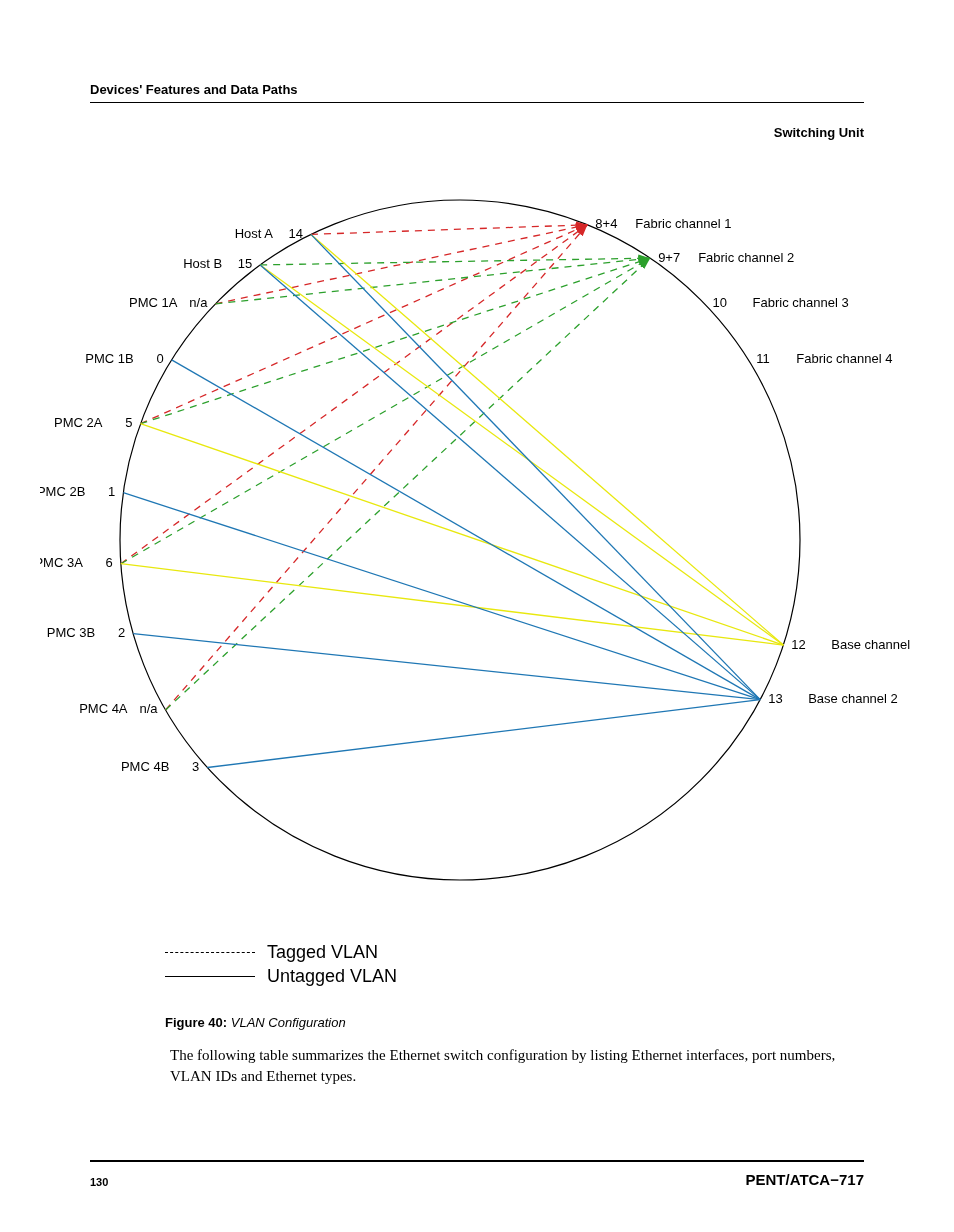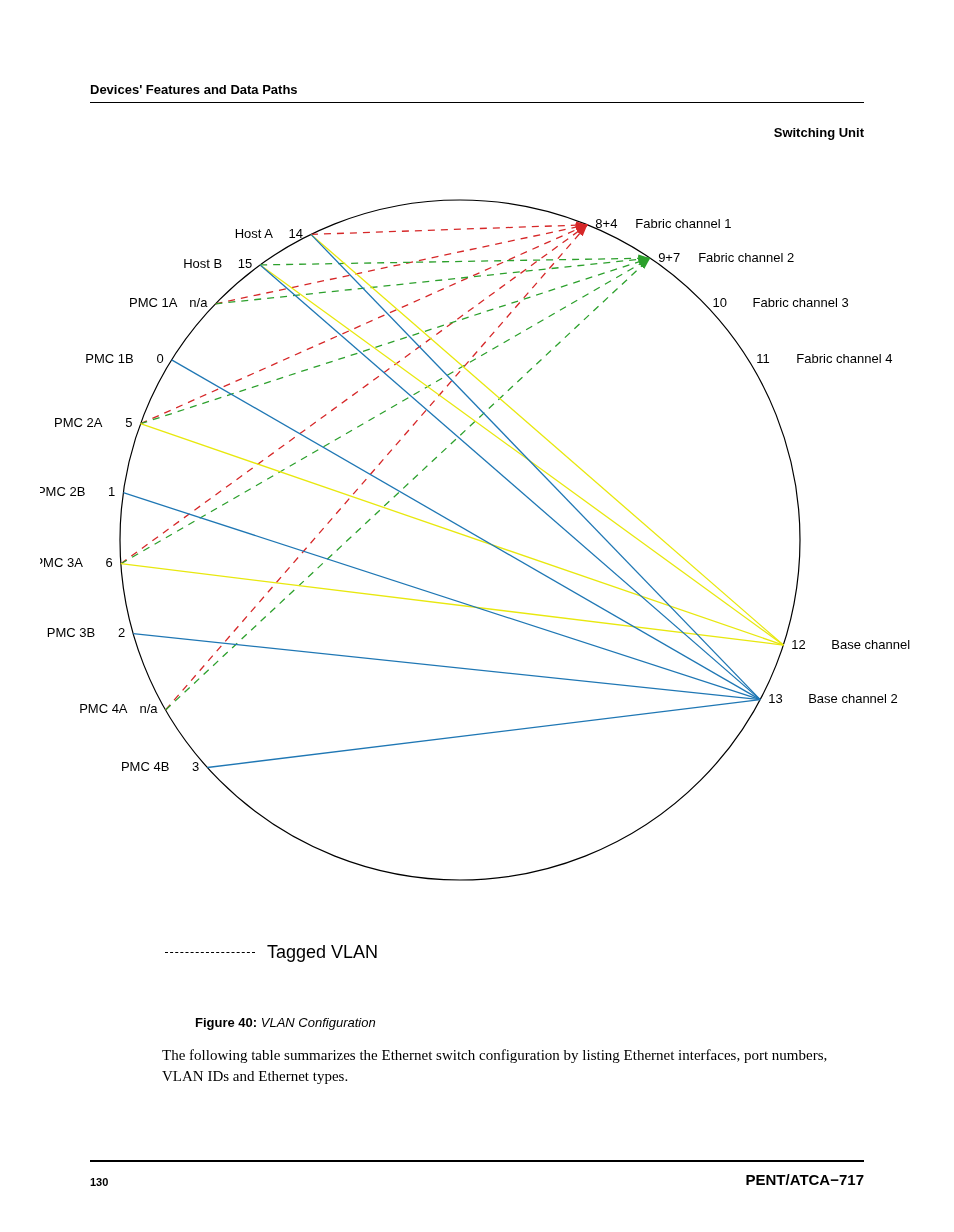--- a/index.html
+++ b/index.html
@@ -53,32 +53,31 @@
   .node-label {
     font-size: 13px;
     font-family: Arial, sans-serif;
     fill: #000;
   }
   .figure-caption {
     position: absolute;
     top: 1015px;
     left: 165px;
     font-size: 13px;
-    margin-left: 30px;
   }
   .figure-caption .fig-b {
     font-weight: bold;
   }
   .figure-caption .fig-i {
     font-style: italic;
   }
   .body-text {
     position: absolute;
     top: 1045px;
-    left: 162px;
+    left: 170px;
     right: 90px;
     font-size: 15px;
     font-family: Georgia, 'Times New Roman', serif;
     line-height: 1.4;
   }
   .hr-bottom {
     position: absolute;
     bottom: 70px;
     left: 90px;
     right: 90px;
@@ -190,20 +189,24 @@
         <text x="728.2021815720352" y="539.6203313472029" class="node-label" text-anchor="start" dominant-baseline="middle">13</text>
         <text x="768.2021815720352" y="539.6203313472029" class="node-label" text-anchor="start" dominant-baseline="middle">Base channel 2</text>
       </svg>
   </div>
 
   <div class="legend-area">
     <div class="legend-row">
       <div class="legend-line dashed"></div>
       <span>Tagged VLAN</span>
     </div>
+    <div class="legend-row">
+      <div class="legend-line"></div>
+      <span>Untagged VLAN</span>
+    </div>
   </div>
 
   <div class="figure-caption">
     <span class="fig-b">Figure 40:</span>
     <span class="fig-i">VLAN Configuration</span>
   </div>
 
   <div class="body-text">The following table summarizes the Ethernet switch configuration by listing Ethernet interfaces, port numbers, VLAN IDs and Ethernet types.</div>
 
   <div class="hr-bottom"></div>

